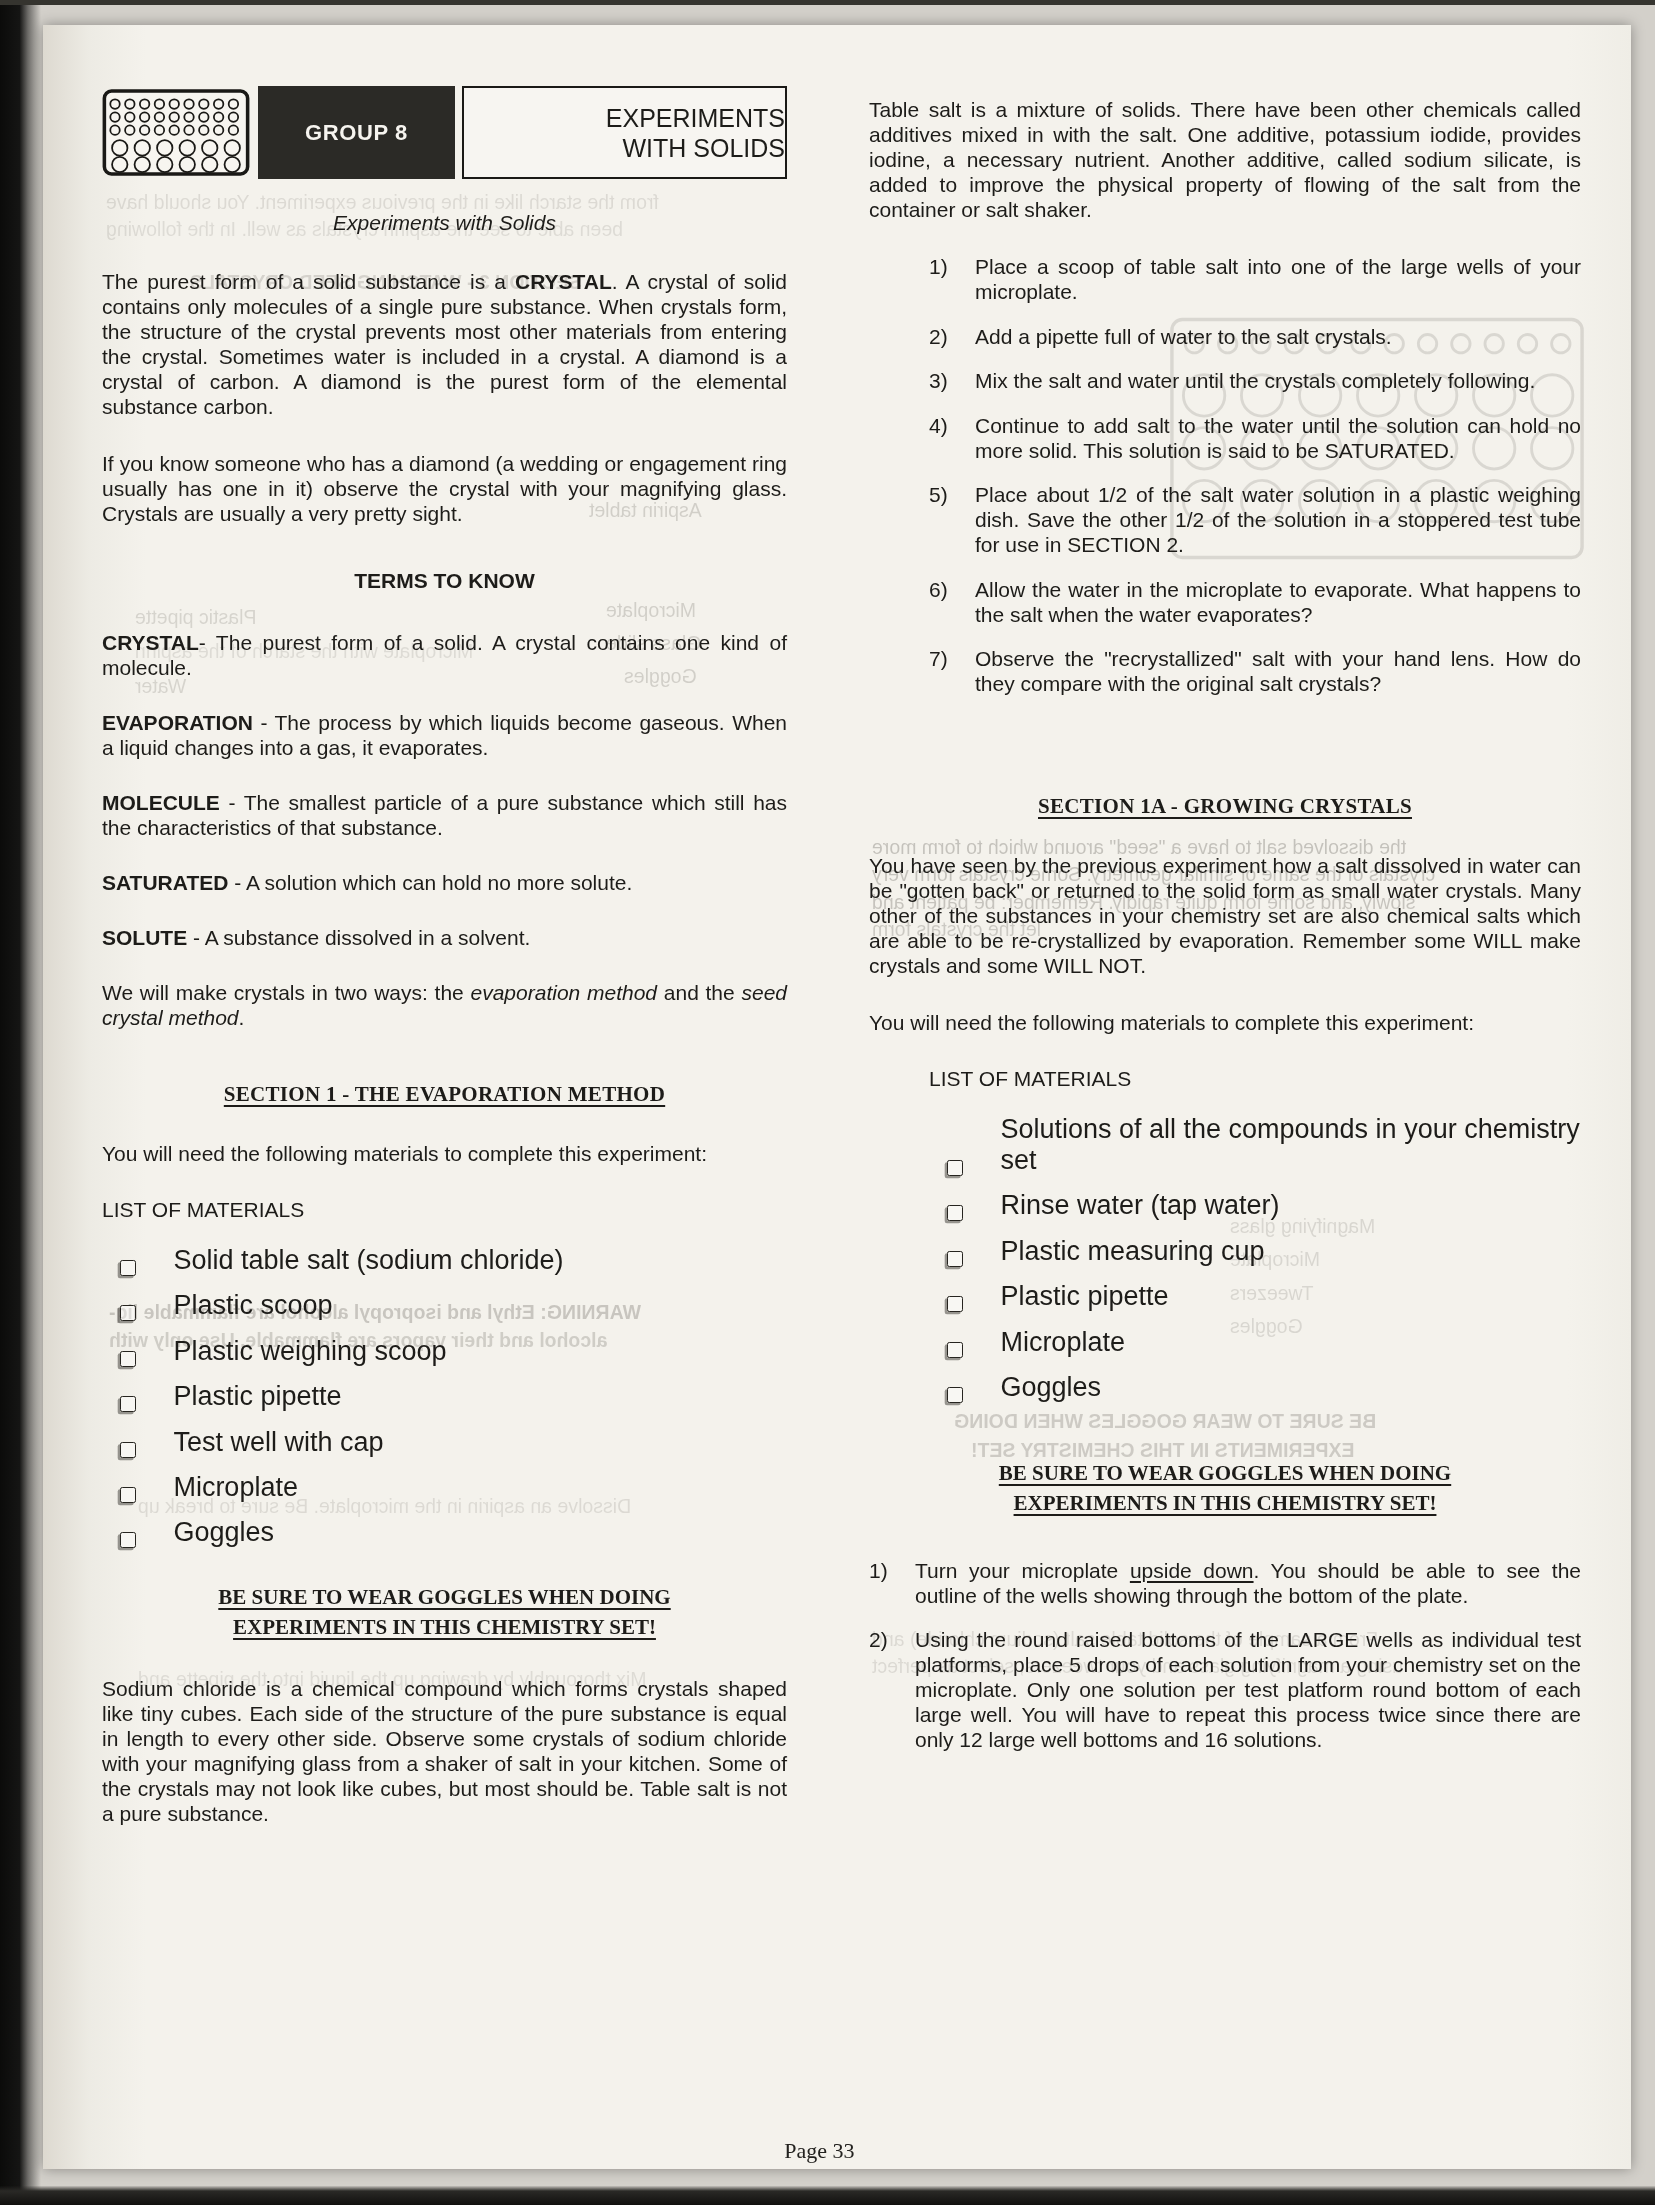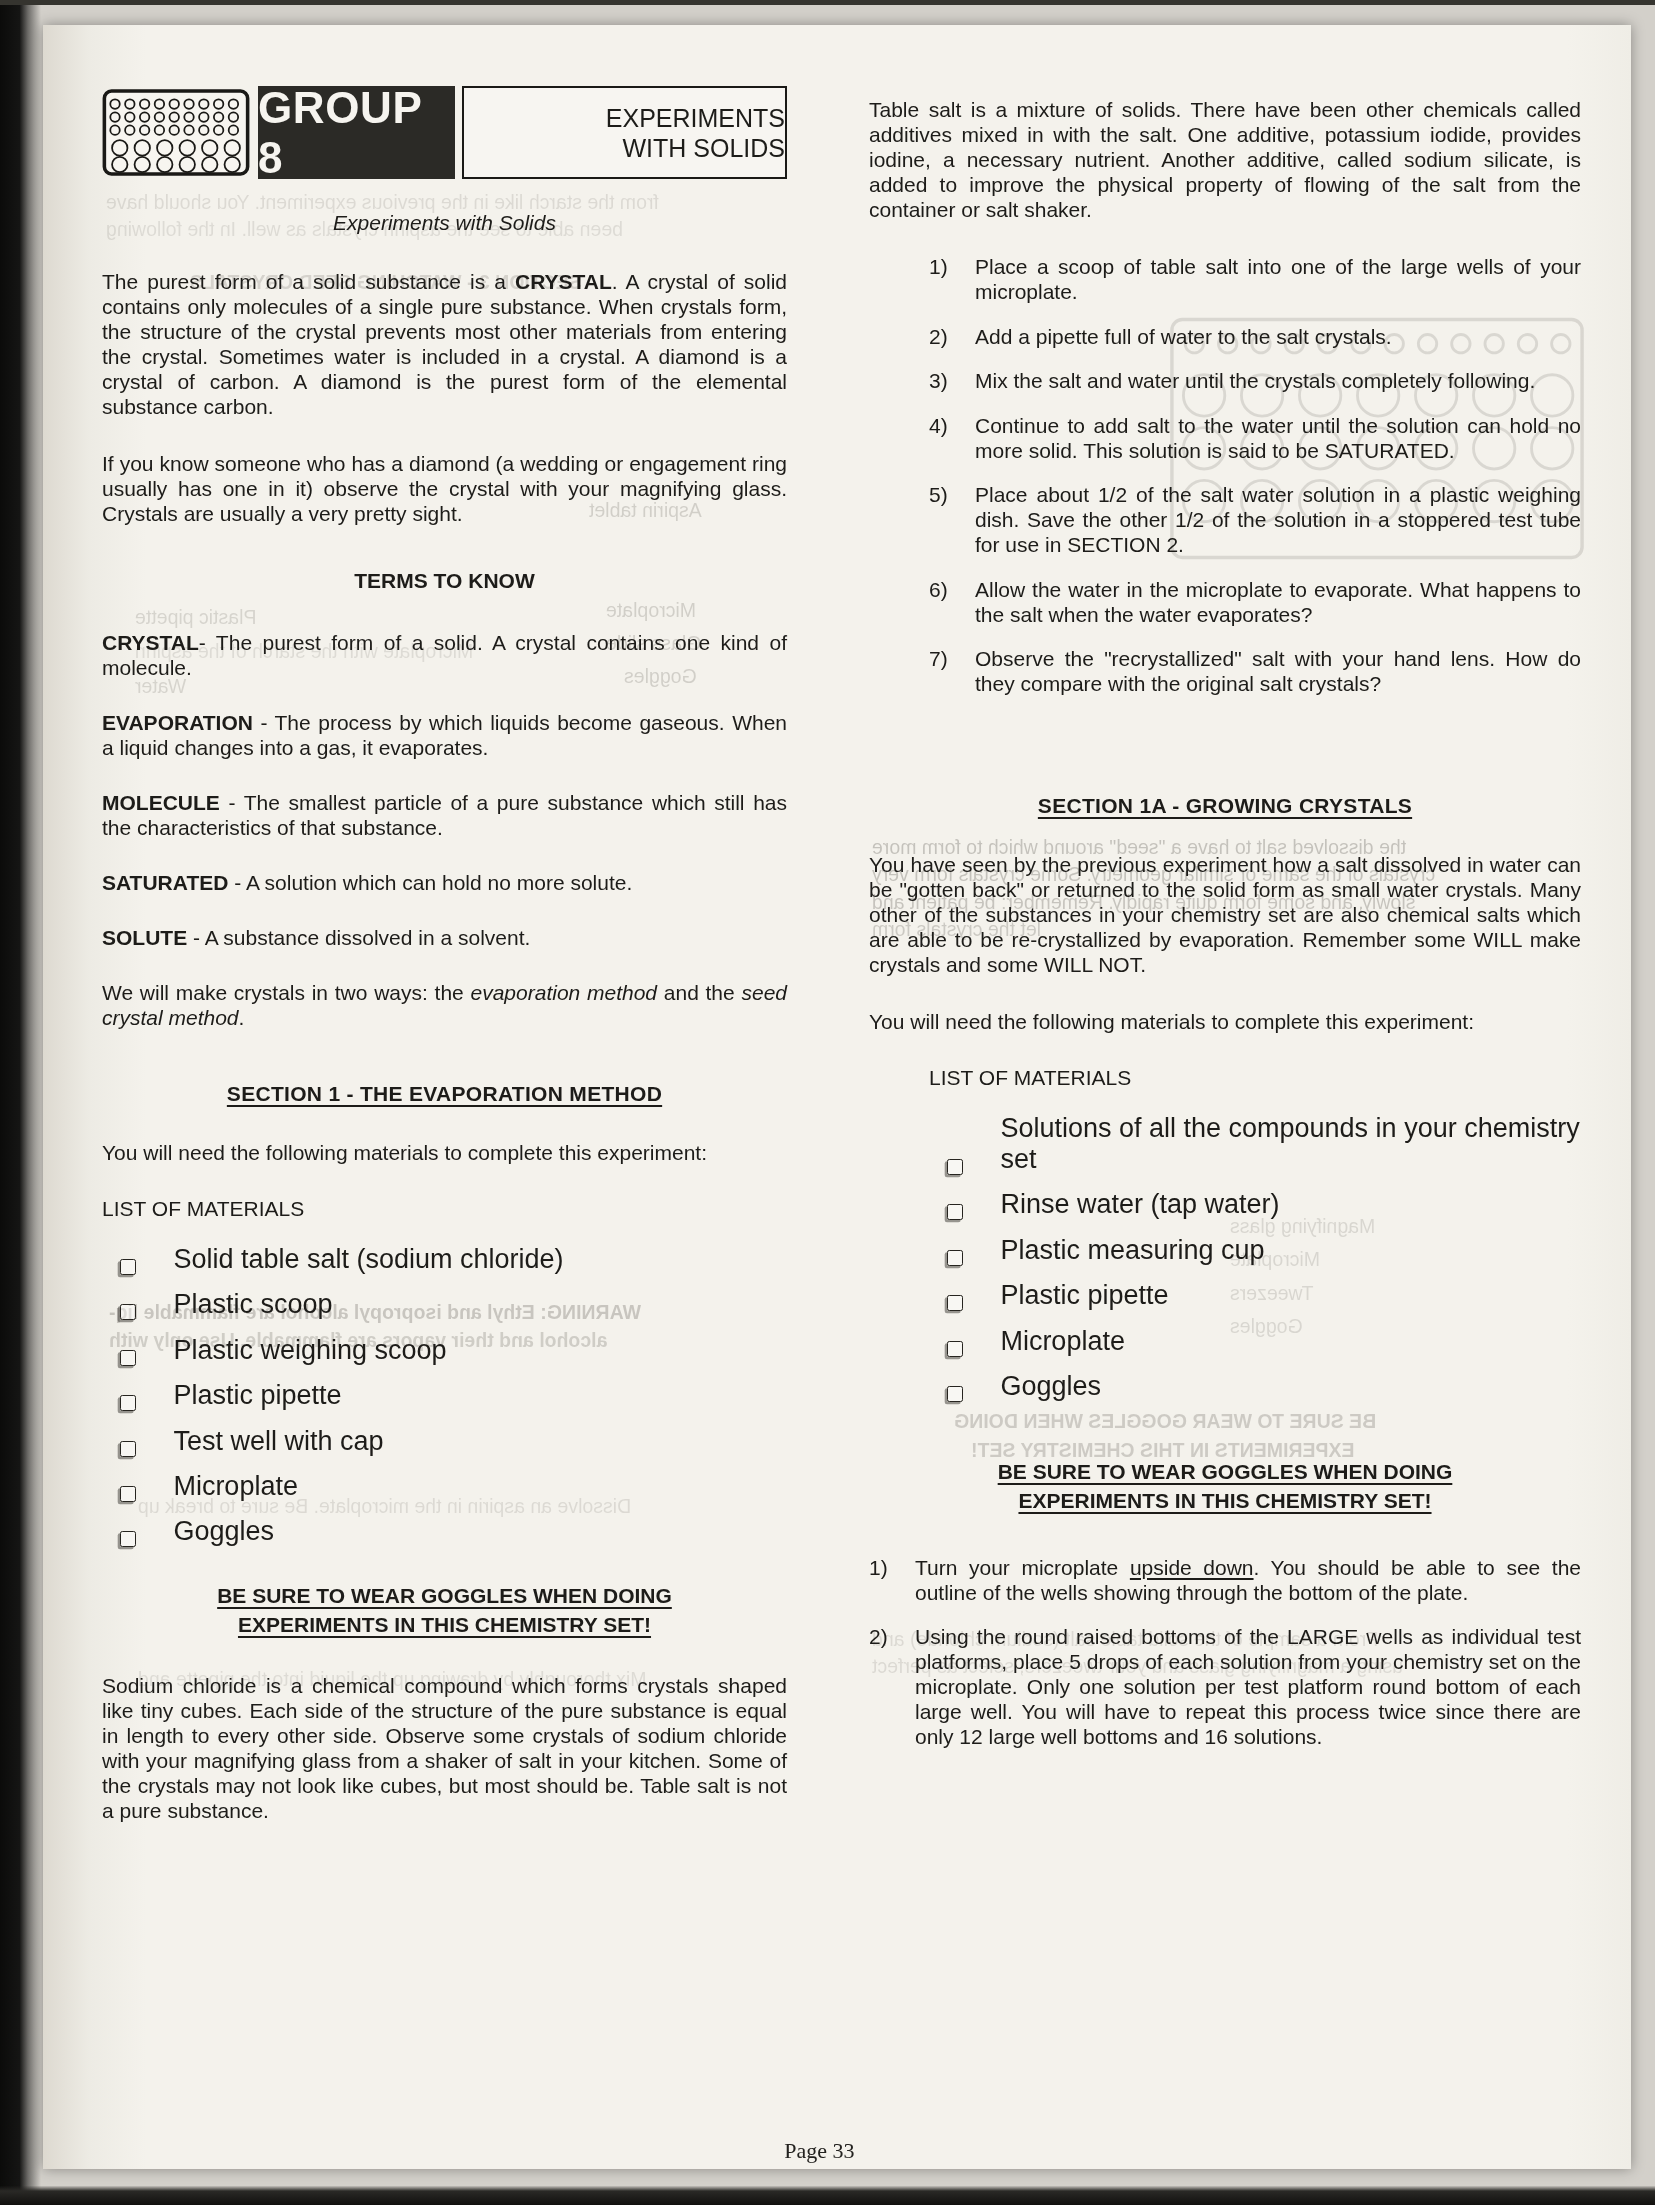--- a/index.html
+++ b/index.html
@@ -36,36 +36,36 @@
   .i { font-style:italic; }
   .u { text-decoration:underline; text-underline-offset:2.9px; }
 
   
   .header-row { display:flex; align-items:stretch; height:93px; margin-bottom:32px; }
   .icon-box { width:148px; flex:none; margin-right:8px; }
   .icon-box svg { width:100%; height:100%; }
   .group-box {
     width:197px; flex:none; background:#2b2a26; color:#f6f4ef;
     display:flex; align-items:center; justify-content:center;
-    font-size:44px; font-weight:bold; letter-spacing:0.6px;
+    font-size:22px; font-weight:bold; letter-spacing:0.6px;
   }
   .title-box {
     flex:1; margin-left:7px; border:2.9px solid #1a1916;
     display:flex; flex-direction:column; align-items:flex-end; justify-content:center;
     font-size:25px; line-height:1.2; text-align:center; background:rgba(255,255,255,0.25);
   }
 
   .doc-title { font-size:21px; font-style:italic; text-align:center; margin:20px 0 34px; }
 
   .center-head { font-size:21px; font-weight:bold; text-align:center; margin:43px 0 37px; }
   .section-head {
     font-size:21px; font-weight:bold; text-align:center; margin:52px 0 34px;
     letter-spacing:0.3px;
   }
-  .section-head span, .warn span { text-decoration:underline; text-underline-offset:4px; }
+  .section-head span, .warn span { text-decoration:underline; text-underline-offset:4px;font-family:Liberation Serif, serif; }
 
   p.term { font-size:21px; line-height:25px; margin-bottom:30px; text-align:justify; }
 
   .list-head { font-size:21px; margin:29px 0 23px; }
   .mat-row { display:flex; align-items:flex-end; margin:0 0 14.4px 18.4px; font-size:27px; }
   .col-right .mat-block { margin-left:60px; }
   .cb {
     width:16px; height:16px; flex:none; margin-right:37px;
     border:1.7px solid #26241f; border-radius:2.3px;
     box-shadow:-2.3px 2.3px 0 rgba(38,36,31,0.45);

